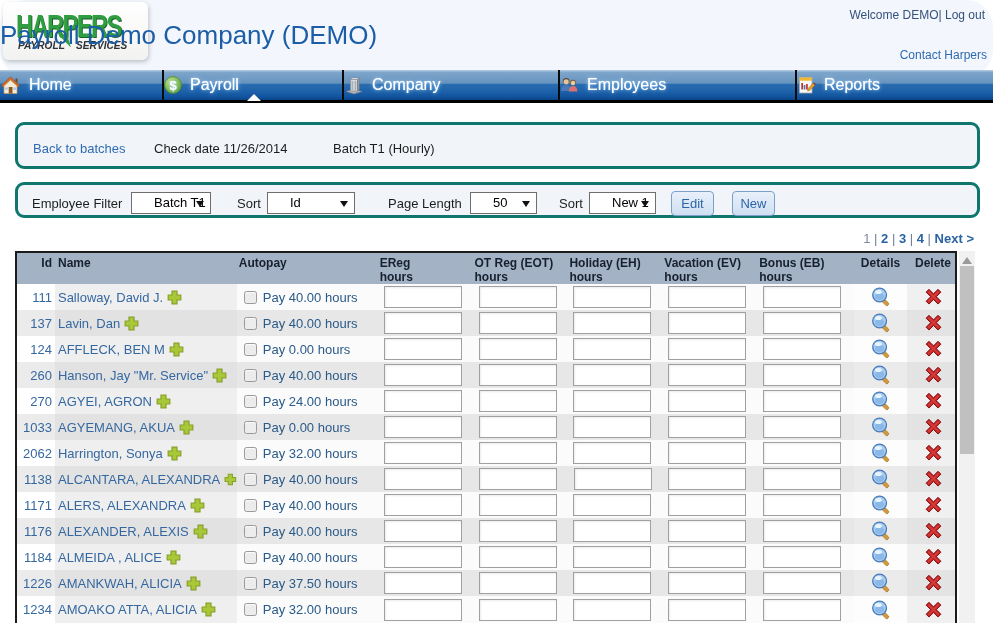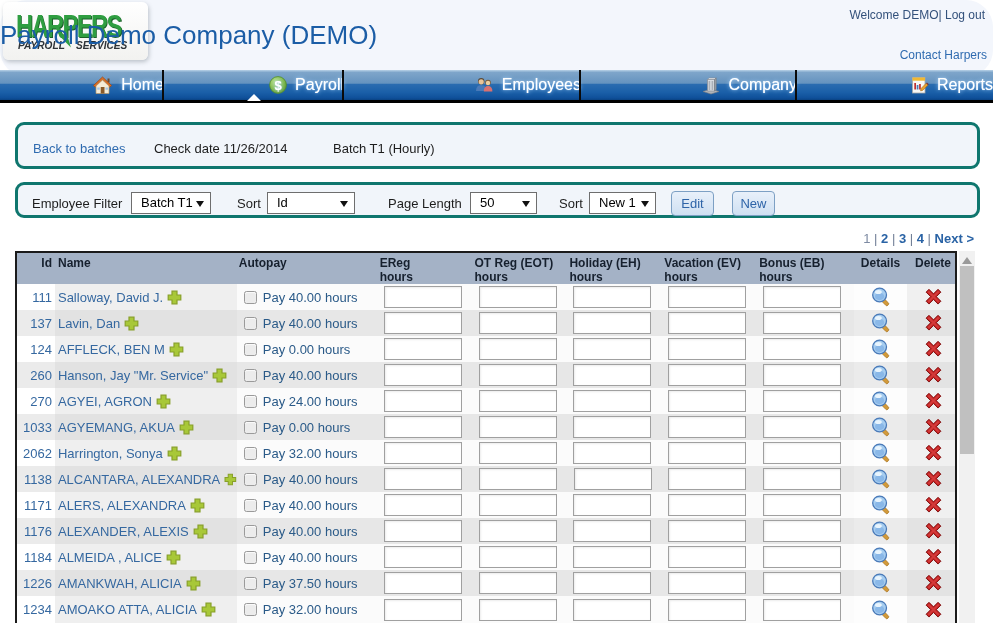--- a/index.html
+++ b/index.html
@@ -23,39 +23,39 @@
 #title { position:absolute; left:0; top:20px; width:993px; 
   font-size:26px; color:#1b5da6; }
 #welcome { position:absolute; right:8px; top:8px; font-size:12px; color:#33517b; }
 #contact { position:absolute; right:6px; top:48px; font-size:12px; color:#2f6bb0; }
 
 
 #nav { position:absolute; left:0; top:70px; width:993px; height:30px;
   background:linear-gradient(#b9d2e7 0%, #7ea5ca 8%, #6593bf 44%, #2a6cb0 48%, #1a5fa8 75%, #0f509a 93%, #0a4384 100%);
   display:flex; }
 #navline { position:absolute; left:0; top:100px; width:993px; height:3px; background:#000; }
-.tab { height:30px; display:flex; align-items:center; justify-content:flex-end;
-  color:#fff; font-size:16px; text-shadow:0 0 4px #a8d4ff, 0 0 1px #cfe8ff; position:relative;padding-left:37px; }
+.tab { height:30px; display:flex; align-items:center; justify-content:flex-start;
+  color:#fff; font-size:16px; text-shadow:0 0 4px #a8d4ff, 0 0 1px #cfe8ff; position:relative; }
 .tab .sep { position:absolute; right:0; top:0; width:2px; height:30px; background:#0a0a0a; }
 .tab svg { margin-right:8px; }
 #notch { position:absolute; left:247px; top:94px; width:0; height:0;
   border-left:7px solid transparent; border-right:7px solid transparent;
   border-bottom:7px solid #fff; }
 
 
 .panel { position:absolute; left:15px; width:965px; background:#f1f5fa;
   border:3px solid #0f766e; border-radius:9px; }
 #panel1 { top:122px; height:47px; font-size:13px; }
 #panel1 .lnk { position:absolute; left:15px; top:16px; color:#2f6bb0; }
 #panel1 .t1 { position:absolute; left:136px; top:16px; color:#1d1d1d; }
 #panel1 .t2 { position:absolute; left:315px; top:16px; color:#1d1d1d; }
 #panel2 { top:182px; height:36px; font-size:13px; color:#1d1d1d; }
 #panel2 .lab { position:absolute; top:11px; }
 .sel { position:absolute; top:7px; height:22px; border:1px solid #6e6e6e; background:#fff;
-  font-size:13px; color:#000; line-height:20px; padding-left:9px; }
+  font-size:13px; color:#000; line-height:20px; padding-left:22px; }
 .sel:after { content:""; position:absolute; right:6px; top:8px; width:0; height:0;
   border-left:4.5px solid transparent; border-right:4.5px solid transparent;
   border-top:6px solid #111; }
 .btn { position:absolute; top:6px; height:25px; width:43px; font-size:13px; color:#2e64a8;
   background:linear-gradient(#e8f0fa,#cfe0f2); border:1px solid #7da0c4; border-radius:4px;
   text-align:center; line-height:23px; }
 
 
 #pager { position:absolute; top:231px; right:19px; font-size:13px; font-weight:bold; color:#2a63a5; }
 #pager .cur { color:#7d8aa2; font-weight:normal; }
@@ -129,36 +129,36 @@
           <defs>
             <radialGradient id="pg" cx="0.35" cy="0.3" r="0.85">
               <stop offset="0" stop-color="#b8e088"></stop>
               <stop offset="0.6" stop-color="#7cb84a"></stop>
               <stop offset="1" stop-color="#55922c"></stop>
             </radialGradient>
           </defs>
           <circle cx="9" cy="9" r="8.4" fill="url(#pg)" stroke="#4e8a28" stroke-width="0.8"></circle>
           <text x="9" y="13.8" font-size="13" font-weight="bold" fill="#fff" text-anchor="middle" font-family="Liberation Sans">$</text>
         </svg>Payroll<div class="sep"></div></div>
+    <div class="tab" style="width:216px;"><svg width="20" height="19" viewBox="0 0 20 19">
+          <path d="M2 15.5 L10 13 L18 15.5 L10 18 Z" fill="#b0b4ba" stroke="#787c82" stroke-width="0.6"></path>
+          <path d="M6.5 3.5 L13.5 3.5 L13.5 15 L6.5 15 Z" fill="#d8dce2" stroke="#888c92" stroke-width="0.7"></path>
+          <path d="M6.5 3.5 L8.2 2 L15.2 2 L13.5 3.5 Z" fill="#eceef2" stroke="#888c92" stroke-width="0.6"></path>
+          <path d="M13.5 3.5 L15.2 2 L15.2 13.5 L13.5 15 Z" fill="#9aa0a8" stroke="#787c82" stroke-width="0.6"></path>
+          <rect x="7.6" y="5" width="1.6" height="9" fill="#aab0b8"></rect>
+          <rect x="10.6" y="5" width="1.6" height="9" fill="#aab0b8"></rect>
+        </svg>Company<div class="sep"></div></div>
     <div class="tab" style="width:237px;"><svg width="19" height="17" viewBox="0 0 19 17">
           <circle cx="6.2" cy="4.2" r="3.2" fill="#5a4a38"></circle>
           <circle cx="6.2" cy="4.8" r="2.6" fill="#e8c498"></circle>
           <path d="M1 14 Q1 8 6.2 8 Q11.4 8 11.4 14 Z" fill="#4a7ab8"></path>
           <circle cx="13" cy="5.5" r="2.8" fill="#7a5a38"></circle>
           <circle cx="13" cy="6" r="2.2" fill="#eccfa0"></circle>
           <path d="M8.8 14.5 Q8.8 9 13 9 Q17.4 9 17.4 14.5 Z" fill="#d87070"></path>
         </svg>Employees<div class="sep"></div></div>
-    <div class="tab" style="width:216px;"><svg width="20" height="19" viewBox="0 0 20 19">
-          <path d="M2 15.5 L10 13 L18 15.5 L10 18 Z" fill="#b0b4ba" stroke="#787c82" stroke-width="0.6"></path>
-          <path d="M6.5 3.5 L13.5 3.5 L13.5 15 L6.5 15 Z" fill="#d8dce2" stroke="#888c92" stroke-width="0.7"></path>
-          <path d="M6.5 3.5 L8.2 2 L15.2 2 L13.5 3.5 Z" fill="#eceef2" stroke="#888c92" stroke-width="0.6"></path>
-          <path d="M13.5 3.5 L15.2 2 L15.2 13.5 L13.5 15 Z" fill="#9aa0a8" stroke="#787c82" stroke-width="0.6"></path>
-          <rect x="7.6" y="5" width="1.6" height="9" fill="#aab0b8"></rect>
-          <rect x="10.6" y="5" width="1.6" height="9" fill="#aab0b8"></rect>
-        </svg>Company<div class="sep"></div></div>
     <div class="tab" style="width:196px;"><svg width="19" height="19" viewBox="0 0 19 19">
           <rect x="2.5" y="1.5" width="12.5" height="15.5" fill="#f8f8f6" stroke="#a8a8a8" stroke-width="0.8"></rect>
           <rect x="2.5" y="1.5" width="12.5" height="3.2" fill="#f0b832"></rect>
           <rect x="4.3" y="7" width="1.7" height="6.5" fill="#c03030"></rect>
           <rect x="6.7" y="9" width="1.7" height="4.5" fill="#4878b8"></rect>
           <rect x="9.1" y="8" width="1.7" height="5.5" fill="#c03030"></rect>
           <path d="M11 12.5 L16.2 7.3 L18 9.1 L12.8 14.3 L10.6 14.9 Z" fill="#e8a030" stroke="#a86a14" stroke-width="0.6"></path>
           <path d="M16.2 7.3 L18 9.1 L18.8 8.3 L17 6.5 Z" fill="#803030"></path>
         </svg>Reports</div>
   </div>

